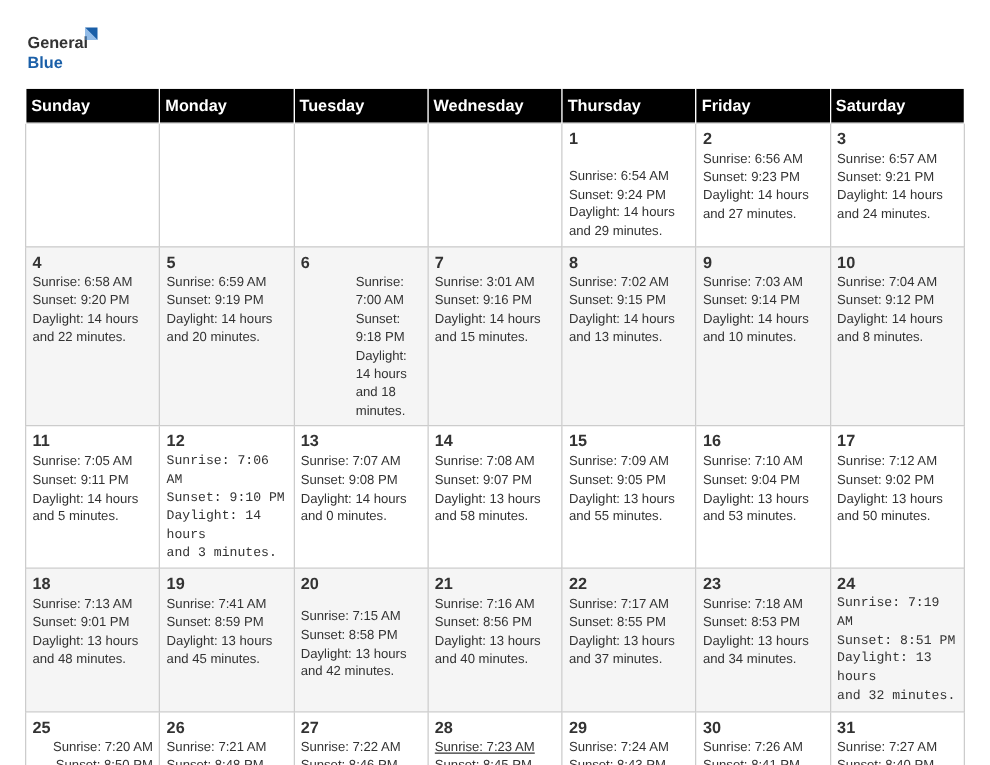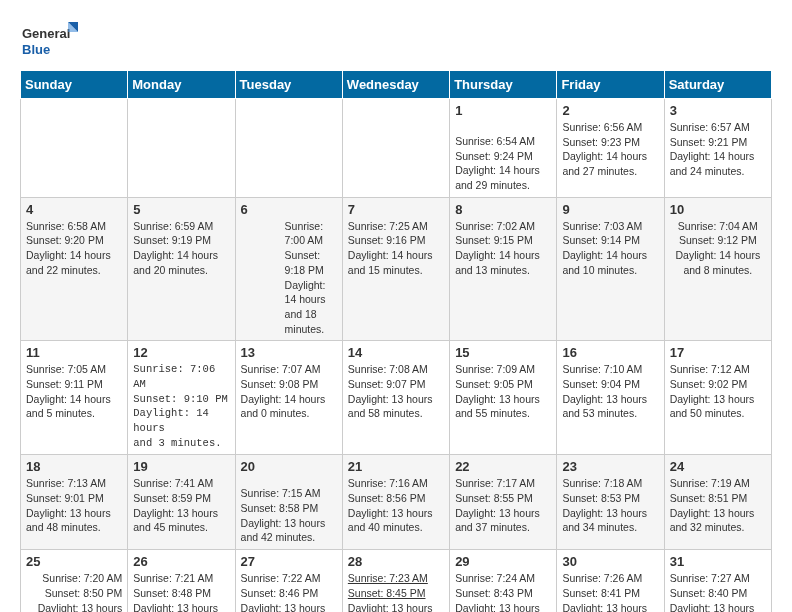--- a/index.html
+++ b/index.html
@@ -33,21 +33,21 @@
     .subtitle {
       font-size: 16px;
       color: #555;
     }
     table {
       width: 100%;
       border-collapse: collapse;
       table-layout: fixed;
     }
     thead tr {
-      background-color: #0369a1;
+      background-color: #000000;
     }
     thead th {
       color: #fff;
       font-size: 13px;
       font-weight: bold;
       padding: 6px 4px;
       text-align: left;
       border: 1px solid #fff;
     }
     tbody tr {
@@ -158,42 +158,42 @@
         </td>
         <td>
           <span class="day-num">6</span>
           <div class="day-info" style="white-space: pre-line; margin-left: 44px;">Sunrise: 7:00 AM
 Sunset: 9:18 PM
 Daylight: 14 hours
 and 18 minutes.</div>
         </td>
         <td>
           <span class="day-num">7</span>
-          <div class="day-info" style="white-space: pre-line;">Sunrise: 7:25 AM
+          <div class="day-info" style="white-space: pre-line;">Sunrise: 3:01 AM
 Sunset: 9:16 PM
 Daylight: 14 hours
 and 15 minutes.</div>
         </td>
         <td>
           <span class="day-num">8</span>
           <div class="day-info" style="white-space: pre-line;">Sunrise: 7:02 AM
 Sunset: 9:15 PM
 Daylight: 14 hours
 and 13 minutes.</div>
         </td>
         <td>
           <span class="day-num">9</span>
           <div class="day-info" style="white-space: pre-line;">Sunrise: 7:03 AM
 Sunset: 9:14 PM
 Daylight: 14 hours
 and 10 minutes.</div>
         </td>
         <td>
           <span class="day-num">10</span>
-          <div class="day-info" style="white-space: pre-line; text-align: center;">Sunrise: 7:04 AM
+          <div class="day-info" style="white-space: pre-line;">Sunrise: 7:04 AM
 Sunset: 9:12 PM
 Daylight: 14 hours
 and 8 minutes.</div>
         </td>
       </tr>
       <tr>
         <td>
           <span class="day-num">11</span>
           <div class="day-info" style="white-space: pre-line;">Sunrise: 7:05 AM
 Sunset: 9:11 PM
@@ -281,21 +281,21 @@
         </td>
         <td>
           <span class="day-num">23</span>
           <div class="day-info" style="white-space: pre-line;">Sunrise: 7:18 AM
 Sunset: 8:53 PM
 Daylight: 13 hours
 and 34 minutes.</div>
         </td>
         <td>
           <span class="day-num">24</span>
-          <div class="day-info" style="white-space: pre-line;">Sunrise: 7:19 AM
+          <div class="day-info" style="white-space: pre-line; font-family: Liberation Mono, monospace;">Sunrise: 7:19 AM
 Sunset: 8:51 PM
 Daylight: 13 hours
 and 32 minutes.</div>
         </td>
       </tr>
       <tr>
         <td>
           <span class="day-num">25</span>
           <div class="day-info" style="white-space: pre-line; text-align: right;">Sunrise: 7:20 AM
 Sunset: 8:50 PM

